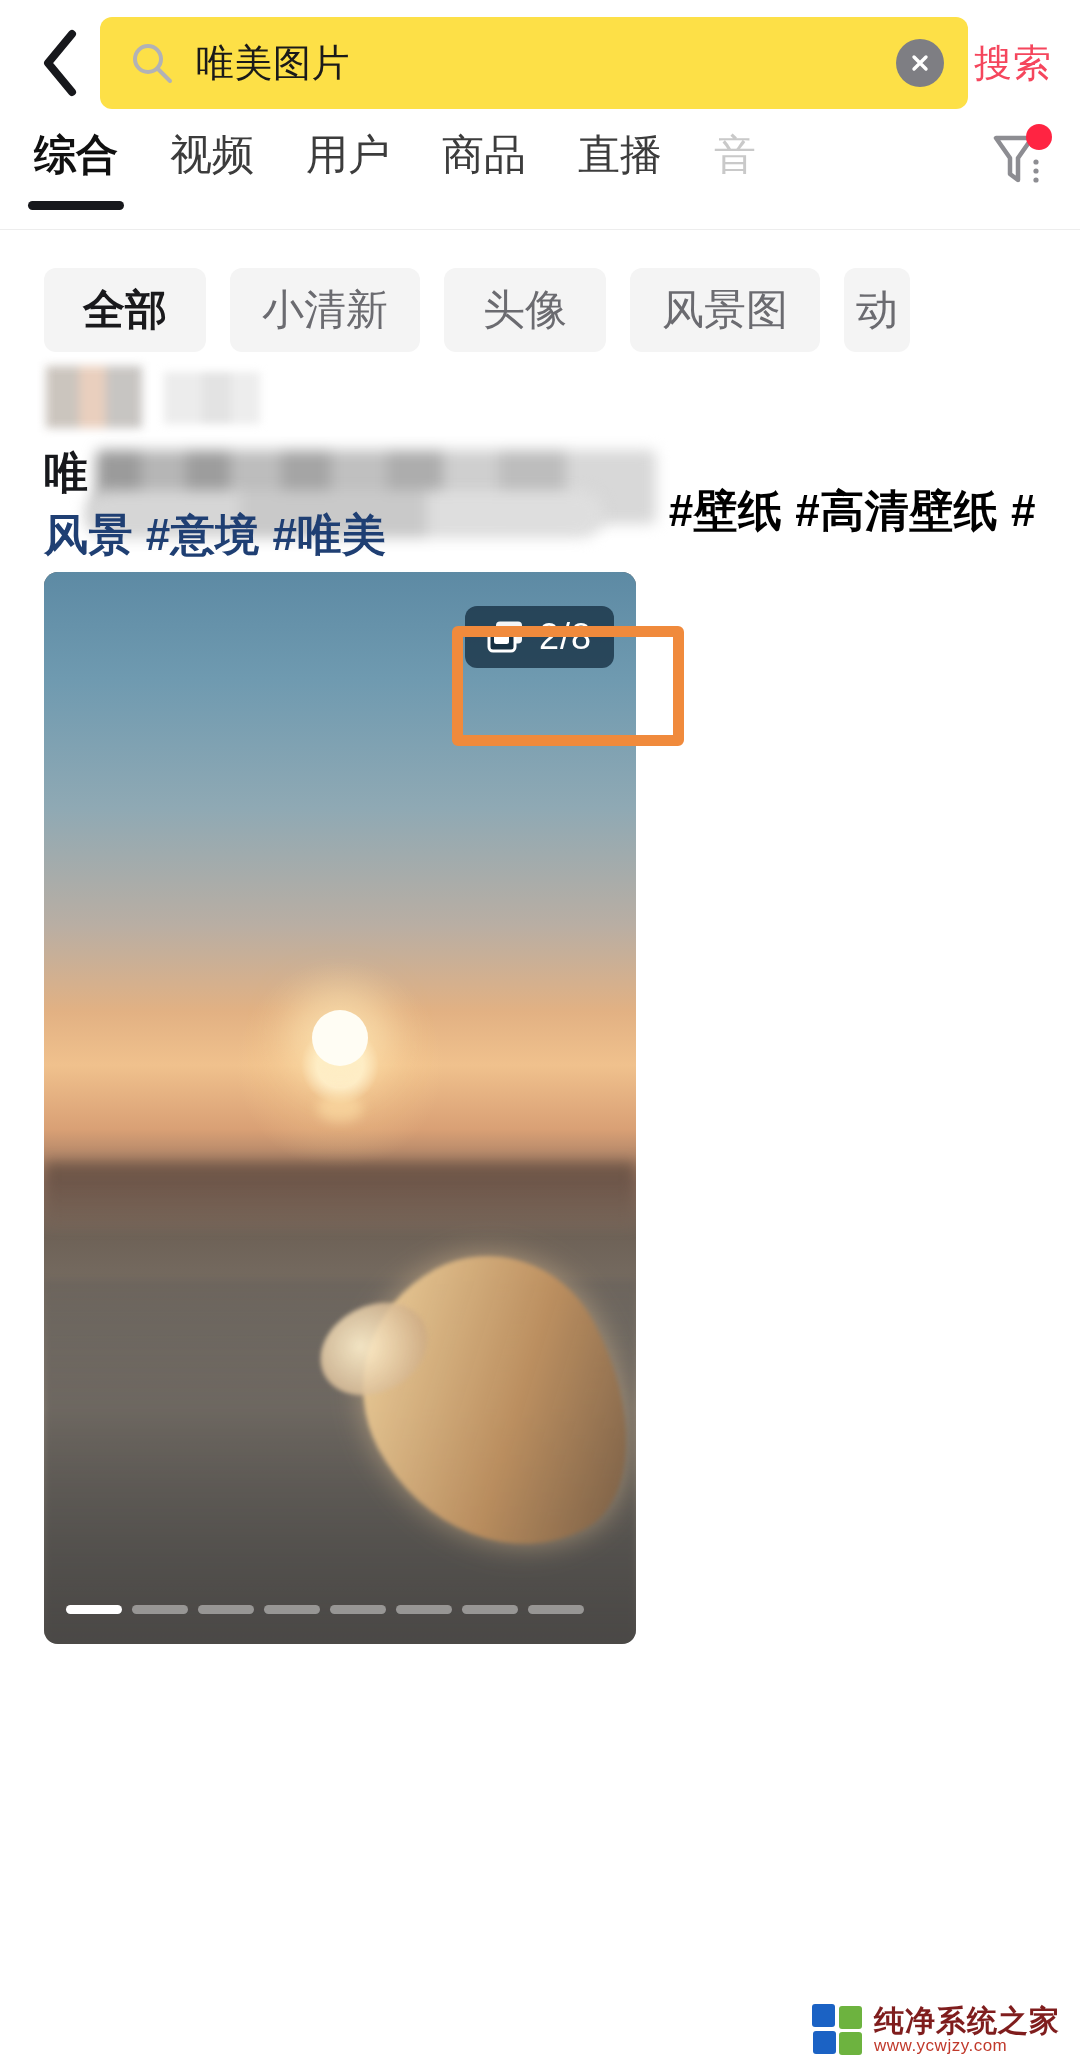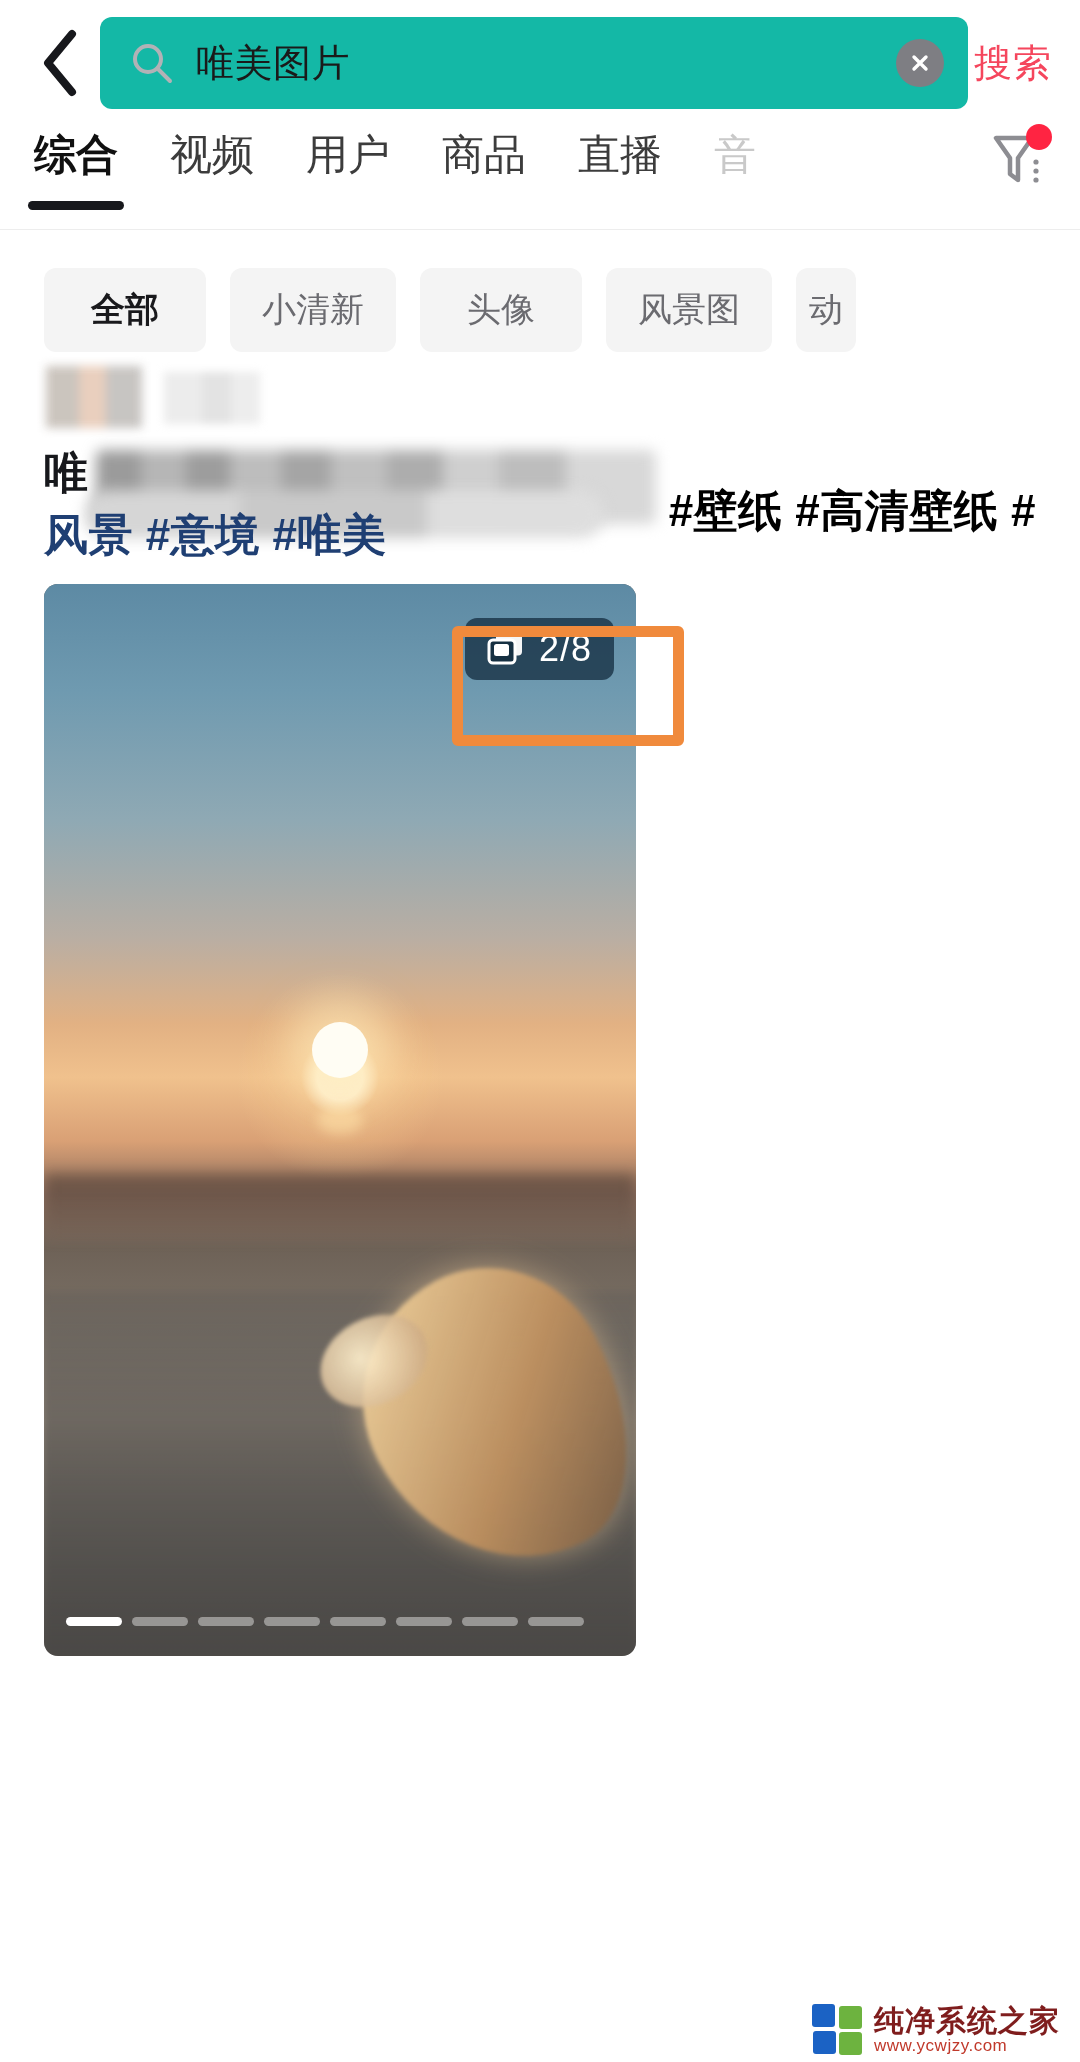--- a/index.html
+++ b/index.html
@@ -33,21 +33,21 @@
     justify-content: center;
     flex: 0 0 auto;
   }
   .back-btn svg { display: block; }
 
   .search-field {
     flex: 1 1 auto;
     display: flex;
     align-items: center;
     height: 92px;
-    background: #14b8a6;
+    background: #fde047;
     border-radius: 12px;
     margin-left: 10px;
     padding: 0 24px 0 30px;
   }
   .search-icon { flex: 0 0 auto; display:flex; align-items:center; }
   .search-text {
     flex: 1 1 auto;
     font-size: 38px;
     color: #1a1a1a;
     margin-left: 22px;
@@ -135,21 +135,21 @@
   .chip {
     flex: 0 0 auto;
     height: 84px;
     min-width: 162px;
     padding: 0 32px;
     background: #f4f4f4;
     border-radius: 12px;
     display: flex;
     align-items: center;
     justify-content: center;
-    font-size: 34px;
+    font-size: 42px;
     color: #6b6b70;
     white-space: nowrap;
   }
   .chip.selected {
     color: #19191c;
     font-weight: bold;
   }
   .chip.cut { min-width: 60px; padding: 0 12px; overflow: hidden; }
 
   
@@ -210,21 +210,21 @@
   .hash-float {
     position: absolute;
     right: 0; top: 10px;
     color: #000000;
     margin-top: 28px;
   }
 
   
   .media-wrap {
     position: relative;
-    margin: 18px 44px 0 44px;
+    margin: 6px 44px 0 44px;
     width: 592px;
     height: 1072px;
     border-radius: 14px;
     overflow: hidden;
   }
   .media-img {
     position: absolute; inset: 0;
     background:
       radial-gradient(circle at 50% 46%, rgba(255,240,205,0.95) 0 3.5%, rgba(255,214,150,0.35) 6%, rgba(0,0,0,0) 16%),
       linear-gradient(to bottom,

